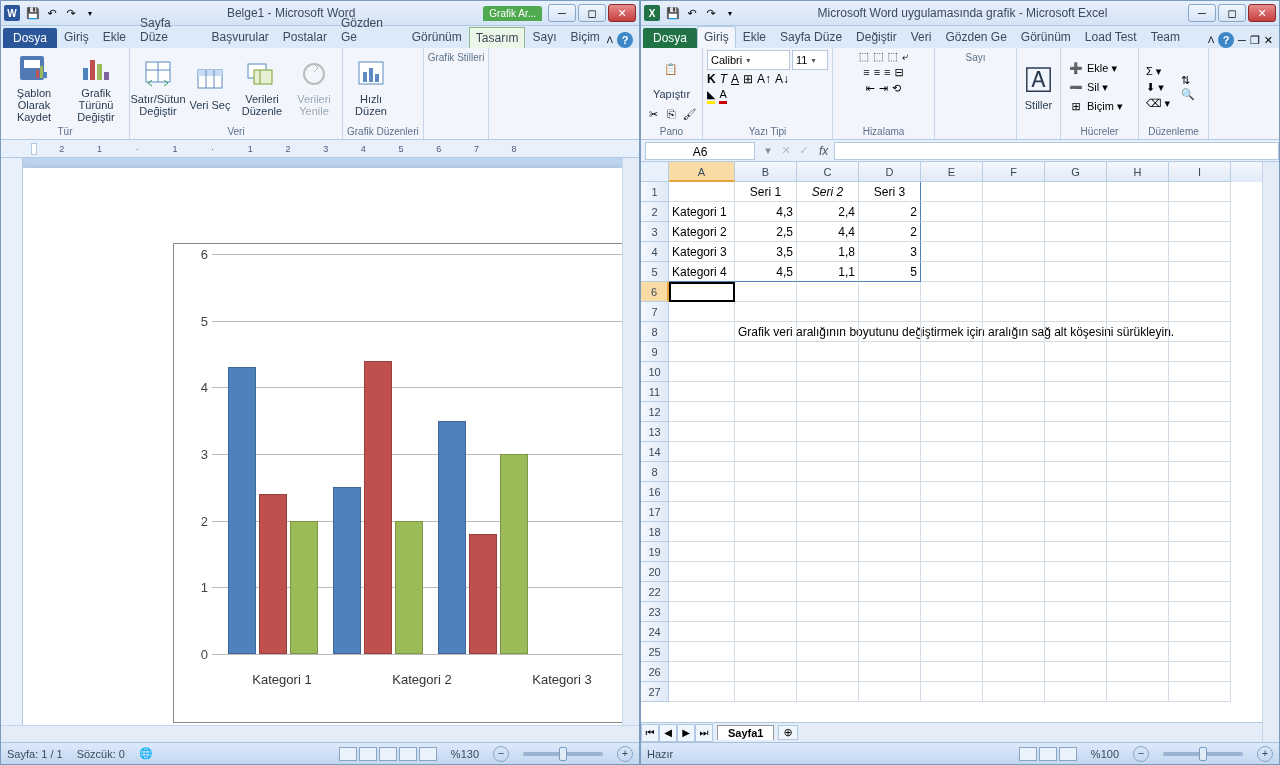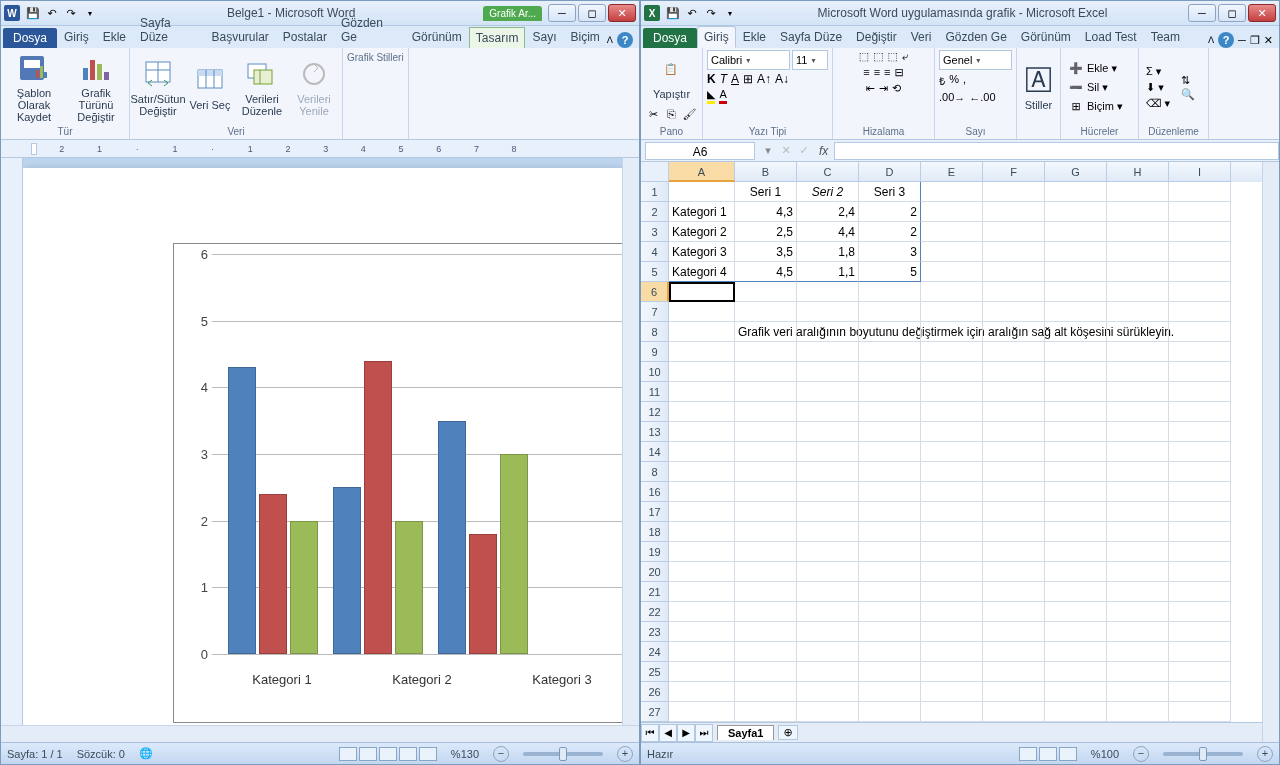--- a/index.html
+++ b/index.html
@@ -216,20 +216,36 @@
           <div class="ico">
               <svg width="32" height="32">
                 <circle cx="16" cy="16" r="10" fill="none" stroke="#bbb" stroke-width="2"></circle>
                 <path d="M16 6 l4 4 l-4 4" fill="none" stroke="#bbb"></path>
               </svg>
             </div>
           <span>Verileri Yenile</span>
         </div>
       </div>
       <div class="rgroup-label">Veri</div>
+    </div>
+    <div class="rgroup">
+      <div class="rgroup-body">
+        <div class="big-btn narrow">
+          <div class="ico">
+              <svg width="32" height="32">
+                <rect x="4" y="4" width="24" height="22" fill="#fff" stroke="#5d8ac0"></rect>
+                <rect x="8" y="14" width="4" height="10" fill="#5d8ac0"></rect>
+                <rect x="14" y="10" width="4" height="14" fill="#5d8ac0"></rect>
+                <rect x="20" y="16" width="4" height="8" fill="#5d8ac0"></rect>
+              </svg>
+            </div>
+          <span>Hızlı Düzen</span>
+        </div>
+      </div>
+      <div class="rgroup-label">Grafik Düzenleri</div>
     </div>
     <div class="rgroup">
       <div class="rgroup-label">Grafik Stilleri</div>
     </div>
   </div>
 
   <div class="ruler-bar">
     <span style="width:6px;display:inline-block;border:1px solid #b3c9e2;height:12px;margin-right:6px;background:white"></span>
     <span class="tick">2</span>
       <span class="tick">1</span>
@@ -406,32 +422,20 @@
         </div>
         <div style="display:flex;gap:4px">
           <span>⇤</span>
           <span>⇥</span>
           <span>⟲</span>
         </div>
       </div>
       <div class="rgroup-label">Hizalama</div>
     </div>
     <div class="rgroup" style="width:82px">
-      <div class="rgroup-body" style="flex-direction:column;gap:3px;align-items:stretch">
-        <div class="rib-select dd-arrow">Genel</div>
-        <div style="display:flex;gap:4px;font-size:11px">
-          <span>₺</span>
-          <span>%</span>
-          <span>,</span>
-        </div>
-        <div style="display:flex;gap:4px;font-size:11px">
-          <span>.00→</span>
-          <span>←.00</span>
-        </div>
-      </div>
       <div class="rgroup-label">Sayı</div>
     </div>
     <div class="rgroup" style="width:44px">
       <div class="rgroup-body">
         <div class="big-btn narrow" style="width:40px">
           <div class="ico" style="font-size:22px">🄰</div>
           <span>Stiller</span>
         </div>
       </div>
       <div class="rgroup-label">&nbsp;</div>
@@ -720,32 +724,20 @@
             <div class="cell" style="width: 62px;"></div>
             <div class="cell" style="width: 62px;"></div>
             <div class="cell" style="width: 62px;"></div>
             <div class="cell" style="width: 62px;"></div>
             <div class="cell" style="width: 62px;"></div>
             <div class="cell" style="width: 62px;"></div>
             <div class="cell" style="width: 62px;"></div>
             <div class="cell" style="width: 62px;"></div>
           </div>
           <div class="row">
-            <div class="row-h">21</div>
-            <div class="cell" style="width: 66px;"></div>
-            <div class="cell" style="width: 62px;"></div>
-            <div class="cell" style="width: 62px;"></div>
-            <div class="cell" style="width: 62px;"></div>
-            <div class="cell" style="width: 62px;"></div>
-            <div class="cell" style="width: 62px;"></div>
-            <div class="cell" style="width: 62px;"></div>
-            <div class="cell" style="width: 62px;"></div>
-            <div class="cell" style="width: 62px;"></div>
-          </div>
-          <div class="row">
             <div class="row-h">22</div>
             <div class="cell" style="width: 66px;"></div>
             <div class="cell" style="width: 62px;"></div>
             <div class="cell" style="width: 62px;"></div>
             <div class="cell" style="width: 62px;"></div>
             <div class="cell" style="width: 62px;"></div>
             <div class="cell" style="width: 62px;"></div>
             <div class="cell" style="width: 62px;"></div>
             <div class="cell" style="width: 62px;"></div>
             <div class="cell" style="width: 62px;"></div>

